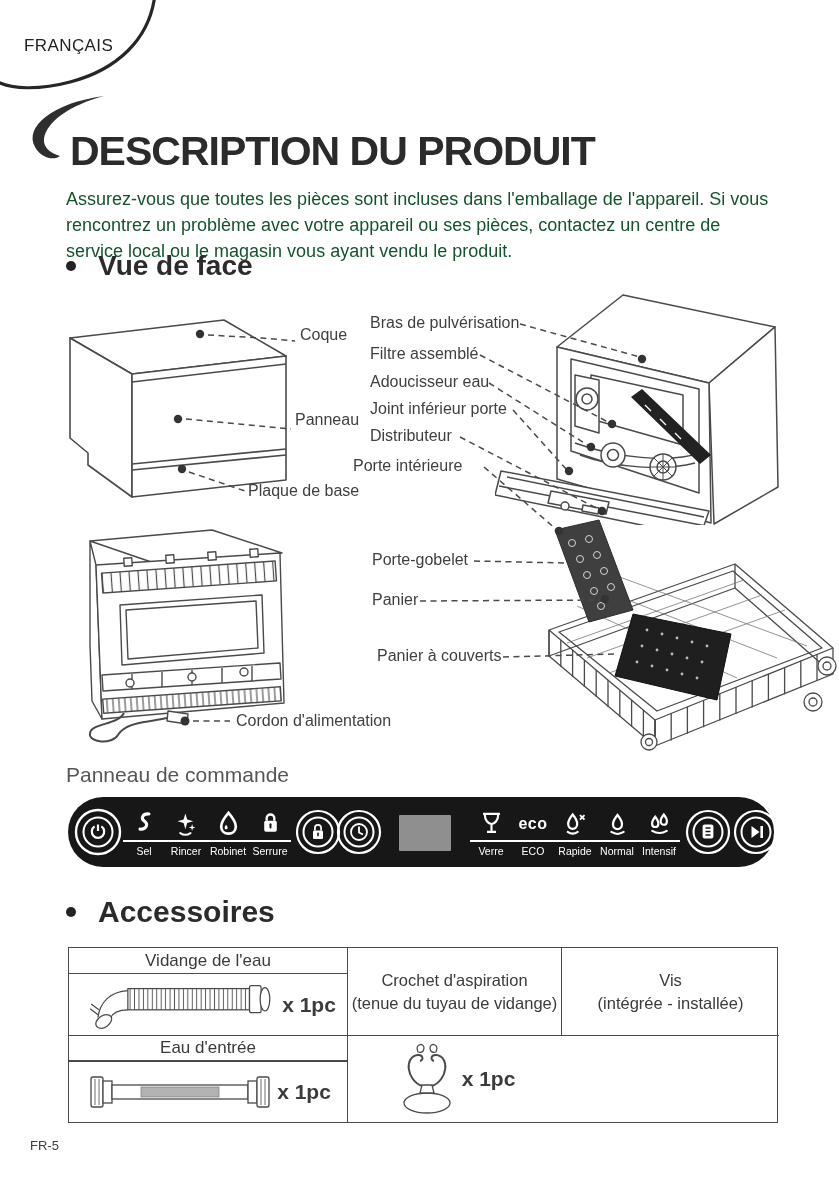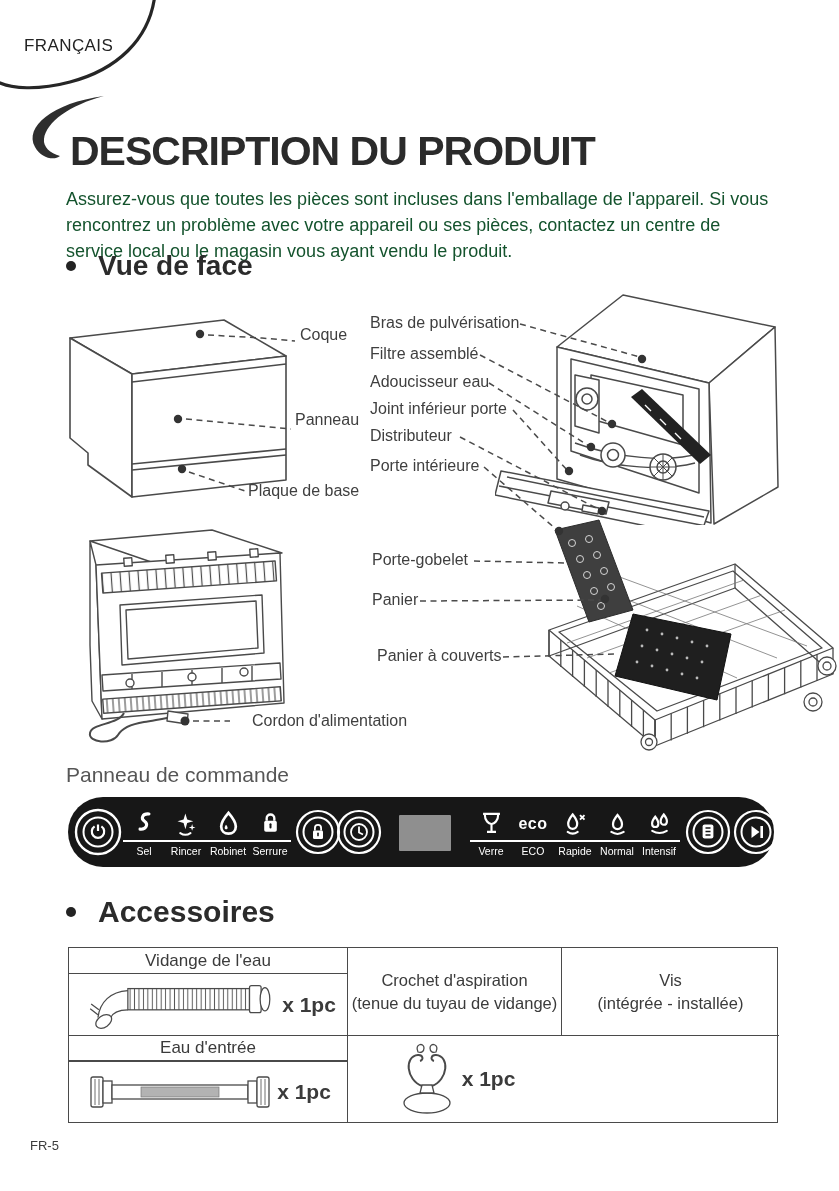--- a/index.html
+++ b/index.html
@@ -225,25 +225,25 @@
     </svg>
 
     <span class="dlabel" style="left:238px;top:43px">Coque</span>
     <span class="dlabel" style="left:233px;top:128px">Panneau</span>
     <span class="dlabel" style="left:186px;top:199px">Plaque de base</span>
     <span class="dlabel" style="left:308px;top:31px">Bras de pulvérisation</span>
     <span class="dlabel" style="left:308px;top:62px">Filtre assemblé</span>
     <span class="dlabel" style="left:308px;top:90px">Adoucisseur eau</span>
     <span class="dlabel" style="left:308px;top:117px">Joint inférieur porte</span>
     <span class="dlabel" style="left:308px;top:144px">Distributeur</span>
-    <span class="dlabel" style="left:308px;top:174px">Porte intérieure</span>
+    <span class="dlabel" style="left:291px;top:174px">Porte intérieure</span>
     <span class="dlabel" style="left:310px;top:268px">Porte-gobelet</span>
     <span class="dlabel" style="left:310px;top:308px">Panier</span>
     <span class="dlabel" style="left:315px;top:364px">Panier à couverts</span>
-    <span class="dlabel" style="left:190px;top:429px">Cordon d'alimentation</span>
+    <span class="dlabel" style="left:174px;top:429px">Cordon d'alimentation</span>
   </div>
 
   <div class="abs sub-head">Panneau de commande</div>
 
   <div class="abs cp-bar">
     <svg class="cp-btn" style="left:6px;top:11px" width="48" height="48" viewBox="0 0 48 48">
       <circle cx="24" cy="24" r="22" stroke="#fff" stroke-width="2.4" fill="none"></circle>
       <circle cx="24" cy="24" r="14.5" stroke="#fff" stroke-width="2" fill="none"></circle>
       <path d="M24 16.5 V23" stroke="#fff" stroke-width="2.2"></path>
       <path d="M20.6 18.4 a6.2 6.2 0 1 0 6.8 0" stroke="#fff" stroke-width="2.2" fill="none"></path>

